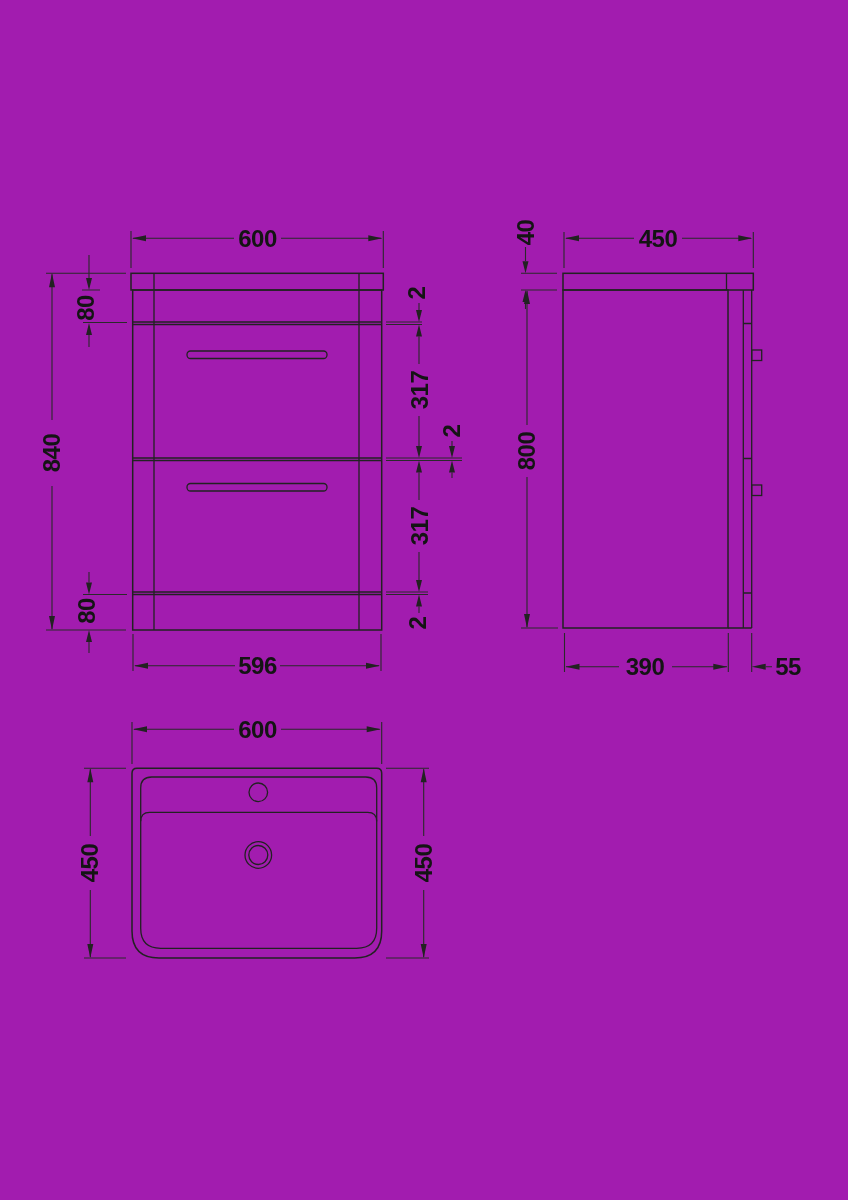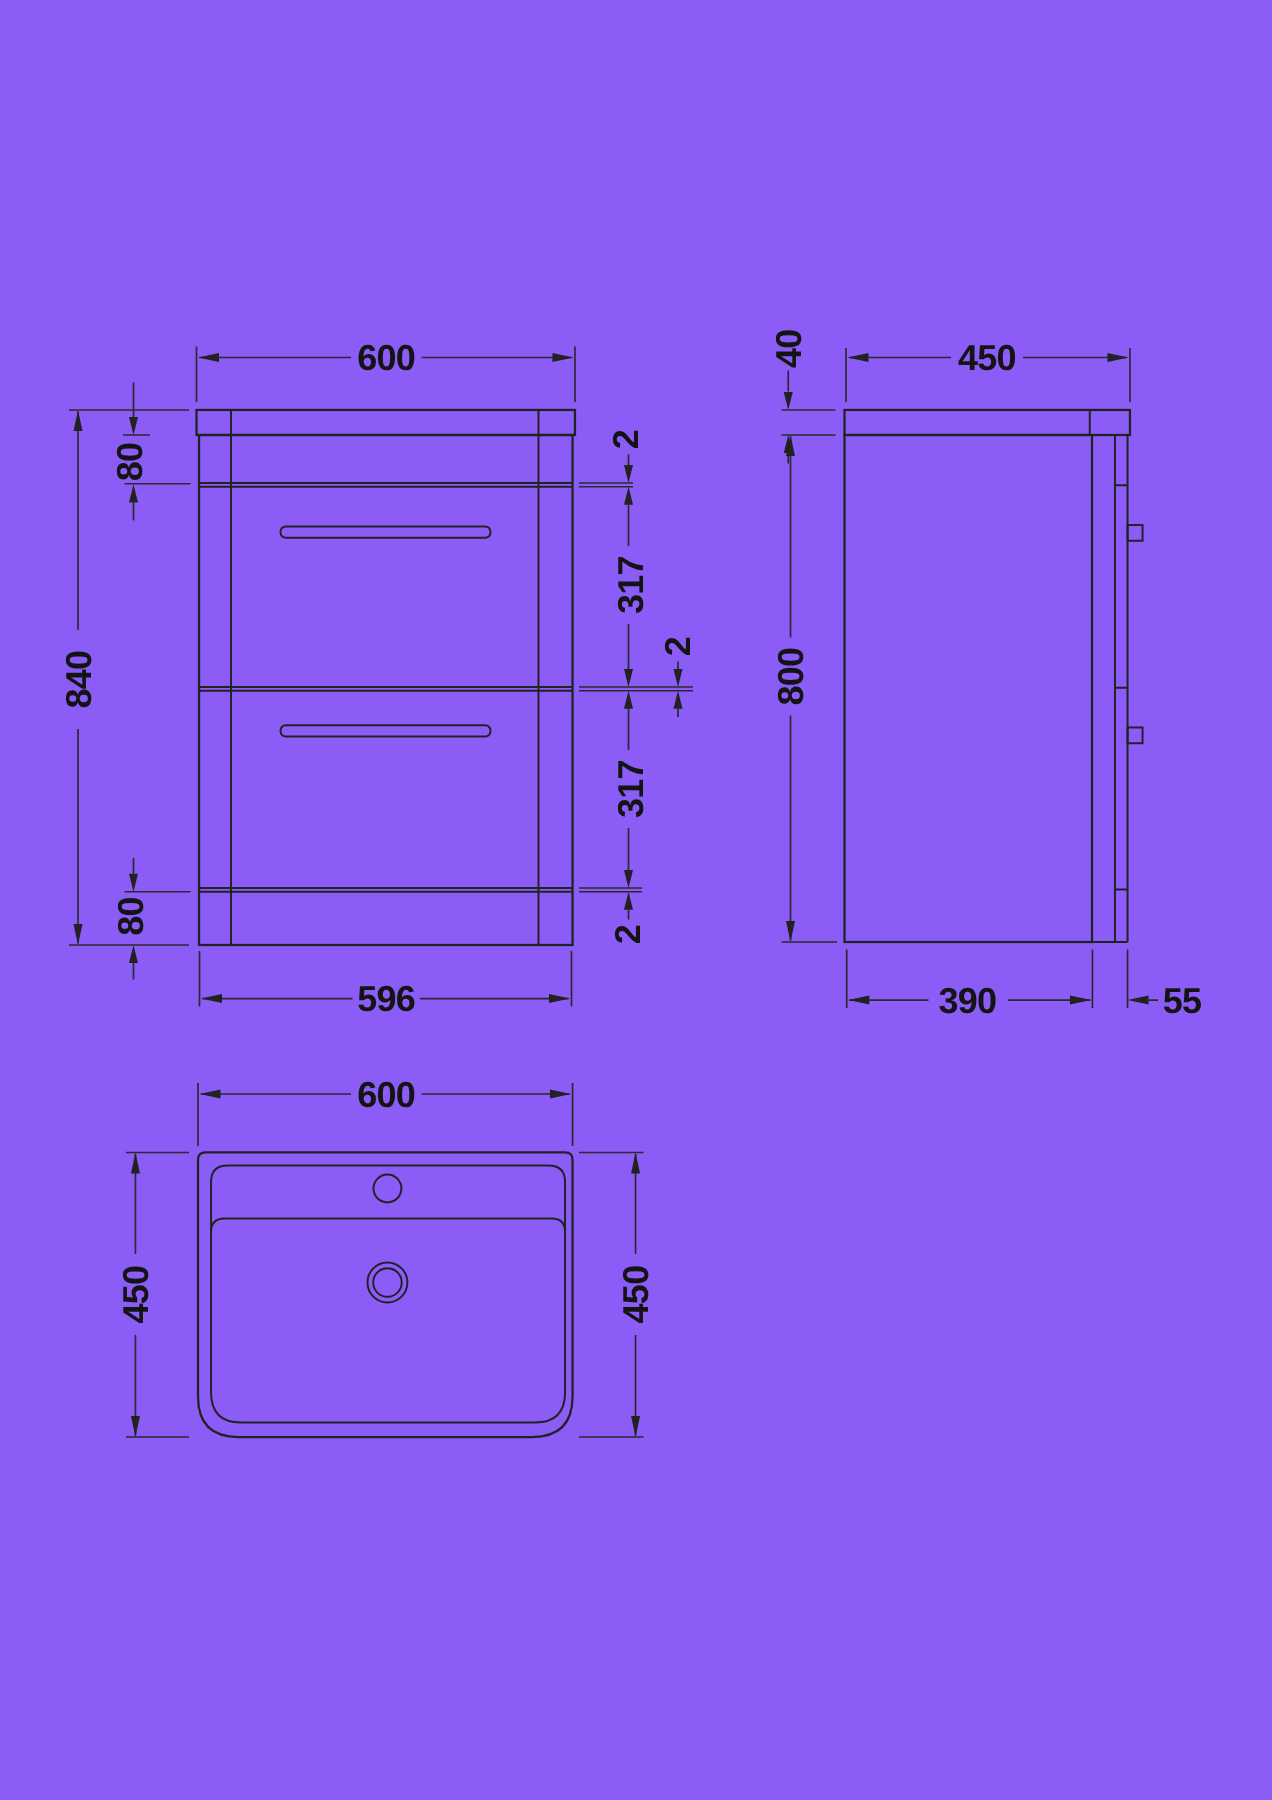--- a/index.html
+++ b/index.html
@@ -1,16 +1,16 @@
 <!DOCTYPE html>
 <html><head>
 <meta charset="utf-8">
 <style>
   html,body{margin:0;padding:0;background:#ffffff;}
-  .stage{position:relative;width:848px;height:1200px;background:#8b5cf6;overflow:hidden;}
+  .stage{position:relative;width:848px;height:1200px;background:#a21caf;overflow:hidden;}
   .ol{fill:none;stroke:#222222;stroke-width:1.5;}
   .thin{fill:none;stroke:#222222;stroke-width:1.3;}
   .dl{fill:none;stroke:#2a2a2a;stroke-width:1.1;}
   .ah{fill:#222222;stroke:none;}
   .dt{font-family:"Liberation Sans",sans-serif;font-weight:bold;font-size:24px;fill:#141414;letter-spacing:-0.5px;}
 </style>
 </head>
 <body>
 
 <div class="stage">

